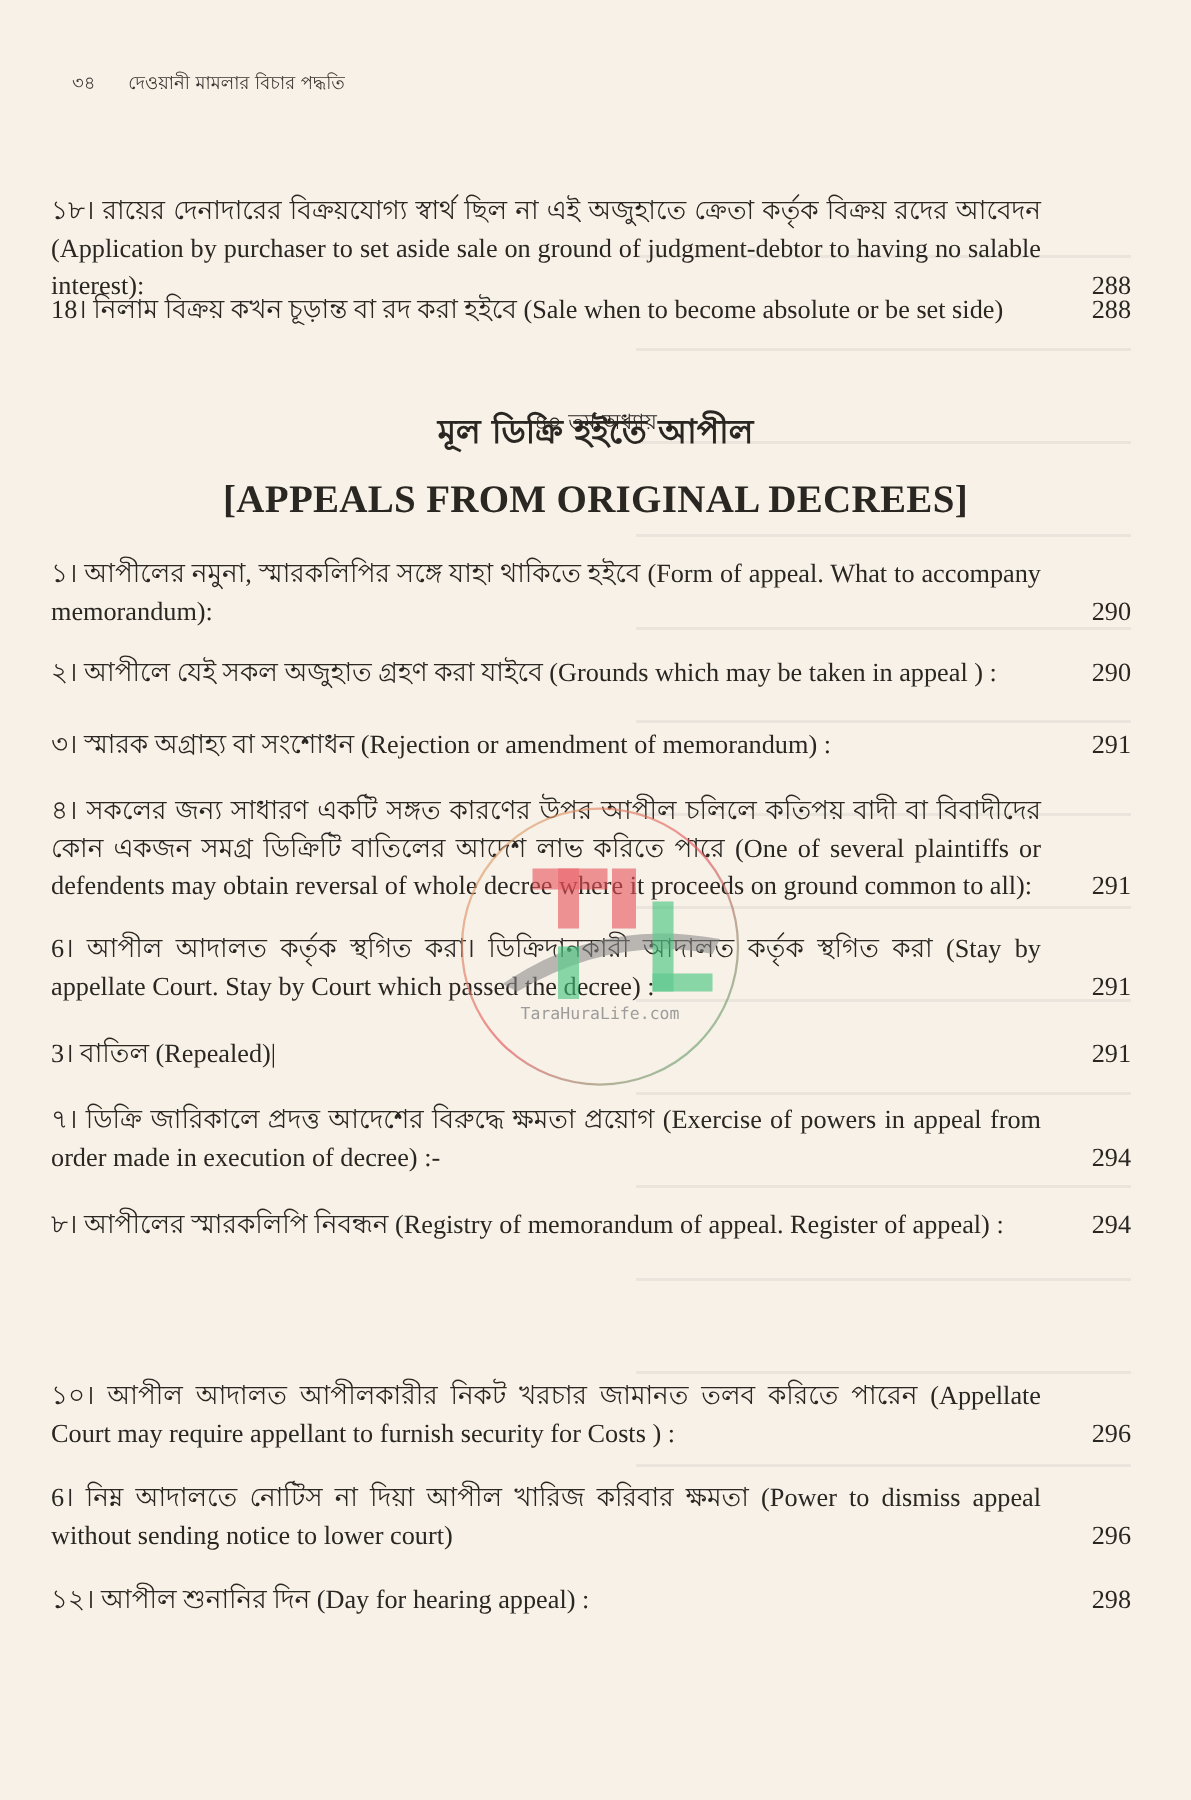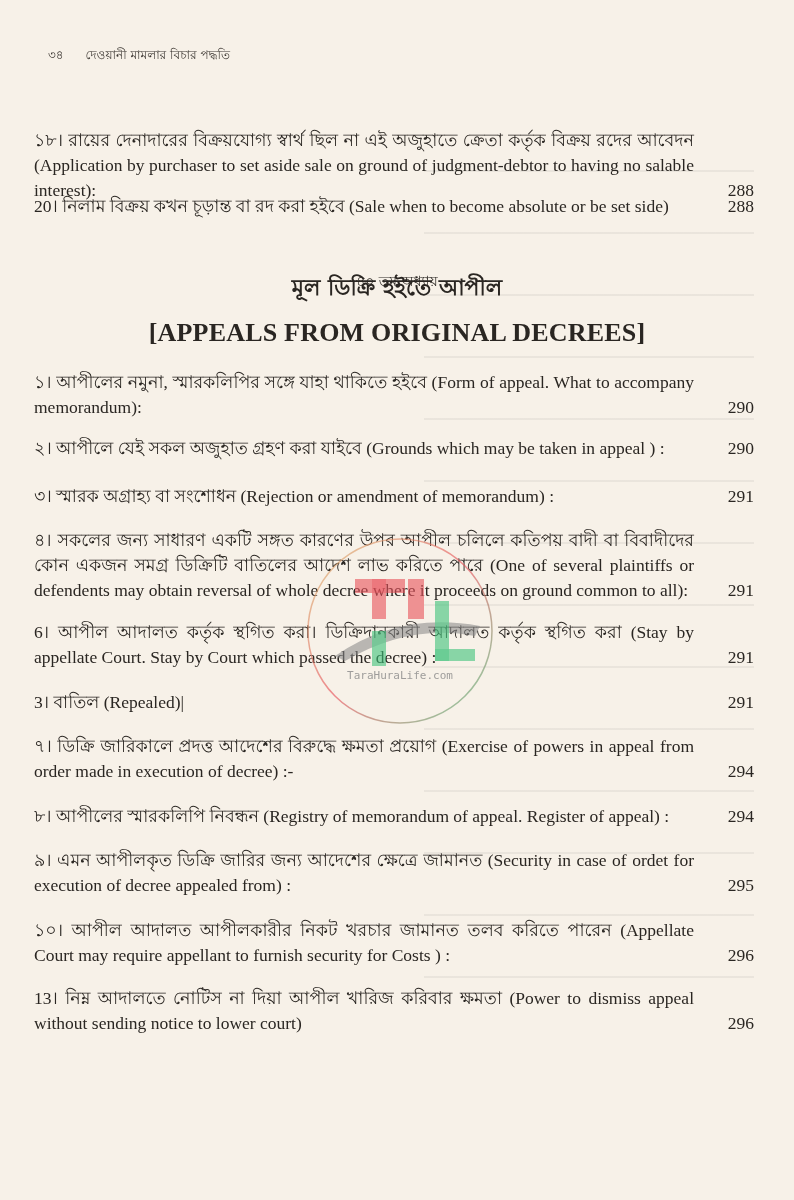--- a/index.html
+++ b/index.html
@@ -35,21 +35,21 @@
   <div class="running-head">
     <span class="pno">৩৪</span>
     <span>দেওয়ানী মামলার বিচার পদ্ধতি</span>
   </div>
 
   <div class="entry" style="top:128px">
     <span class="text">১৮। রায়ের দেনাদারের বিক্রয়যোগ্য স্বার্থ ছিল না এই অজুহাতে ক্রেতা কর্তৃক বিক্রয় রদের আবেদন (Application by purchaser to set aside sale on ground of judgment-debtor to having no salable interest):</span>
     <span class="page-ref">288</span>
   </div>
   <div class="entry" style="top:194px">
-    <span class="text">20। নিলাম বিক্রয় কখন চূড়ান্ত বা রদ করা হইবে (Sale when to become absolute or be set side)</span>
+    <span class="text">18। নিলাম বিক্রয় কখন চূড়ান্ত বা রদ করা হইবে (Sale when to become absolute or be set side)</span>
     <span class="page-ref">288</span>
   </div>
 
   <div class="chapter-no">৪০ তম অধ্যায়</div>
   <div class="chapter-title-bn">মূল ডিক্রি হইতে আপীল</div>
   <div class="chapter-title-en">[APPEALS FROM ORIGINAL DECREES]</div>
 
   <div class="entry" style="top:370px">
     <span class="text">১। আপীলের নমুনা, স্মারকলিপির সঙ্গে যাহা থাকিতে হইবে (Form of appeal. What to accompany memorandum):</span>
     <span class="page-ref">290</span>
@@ -75,31 +75,31 @@
     <span class="page-ref">291</span>
   </div>
   <div class="entry" style="top:734px">
     <span class="text">৭। ডিক্রি জারিকালে প্রদত্ত আদেশের বিরুদ্ধে ক্ষমতা প্রয়োগ (Exercise of powers in appeal from order made in execution of decree) :-</span>
     <span class="page-ref">294</span>
   </div>
   <div class="entry" style="top:804px">
     <span class="text">৮। আপীলের স্মারকলিপি নিবন্ধন (Registry of memorandum of appeal. Register of appeal) :</span>
     <span class="page-ref">294</span>
   </div>
-  <div class="entry" style="top:848px">
-    <span class="text">৯। এমন আপীলকৃত ডিক্রি জারির জন্য আদেশের ক্ষেত্রে জামানত (Security in case of ordet for execution of decree appealed from) :</span>
-    <span class="page-ref">295</span>
-  </div>
   <div class="entry" style="top:918px">
     <span class="text">১০। আপীল আদালত আপীলকারীর নিকট খরচার জামানত তলব করিতে পারেন (Appellate Court may require appellant to furnish security for Costs ) :</span>
     <span class="page-ref">296</span>
   </div>
   <div class="entry" style="top:986px">
-    <span class="text">13। নিম্ন আদালতে নোটিস না দিয়া আপীল খারিজ করিবার ক্ষমতা (Power to dismiss appeal without sending notice to lower court)</span>
+    <span class="text">6। নিম্ন আদালতে নোটিস না দিয়া আপীল খারিজ করিবার ক্ষমতা (Power to dismiss appeal without sending notice to lower court)</span>
     <span class="page-ref">296</span>
+  </div>
+  <div class="entry" style="top:1054px">
+    <span class="text">১২। আপীল শুনানির দিন (Day for hearing appeal) :</span>
+    <span class="page-ref">298</span>
   </div>
 
   <div class="watermark">
     <svg width="200" height="200" viewBox="0 0 200 200">
       <defs>
         <linearGradient id="ring" x1="0" y1="0" x2="1" y2="1">
           <stop offset="0" stop-color="#d8c070"></stop>
           <stop offset="0.5" stop-color="#e8505a"></stop>
           <stop offset="1" stop-color="#3ec27a"></stop>
         </linearGradient>

